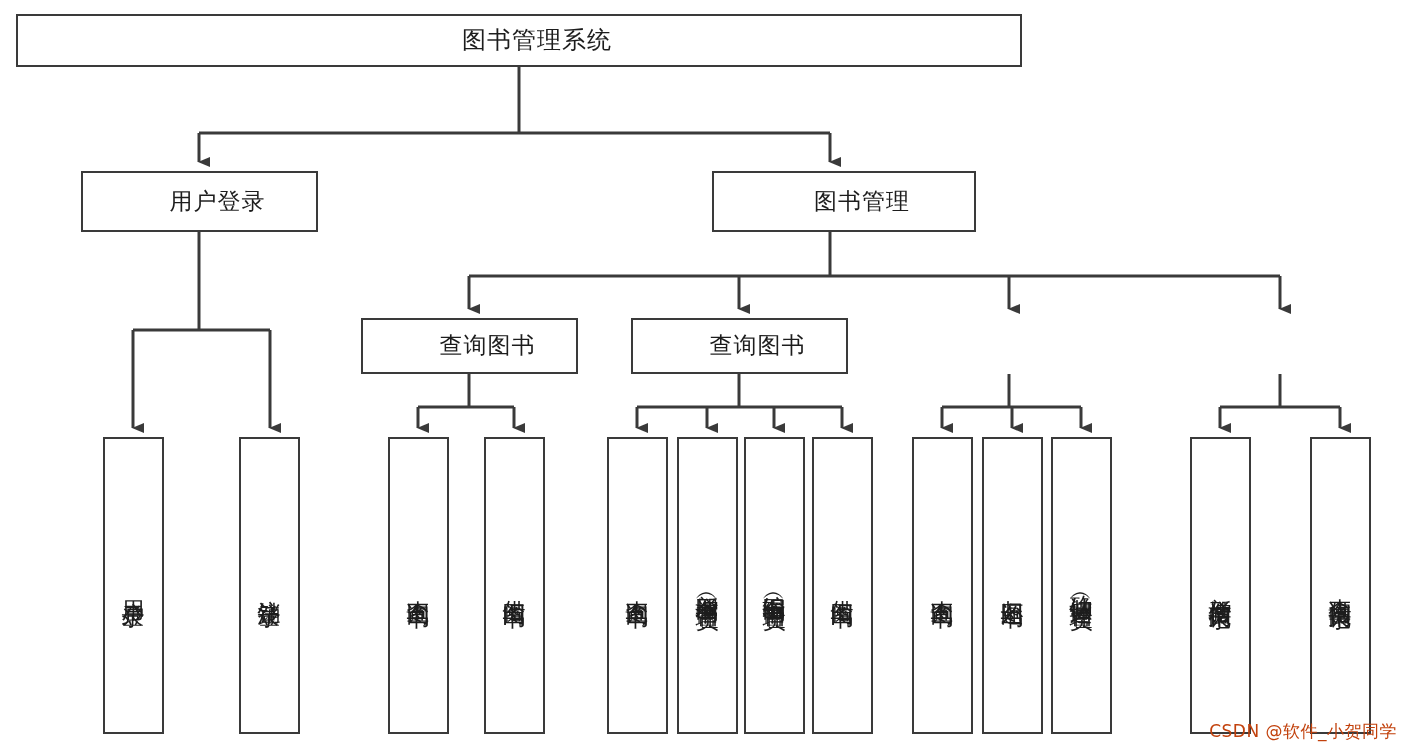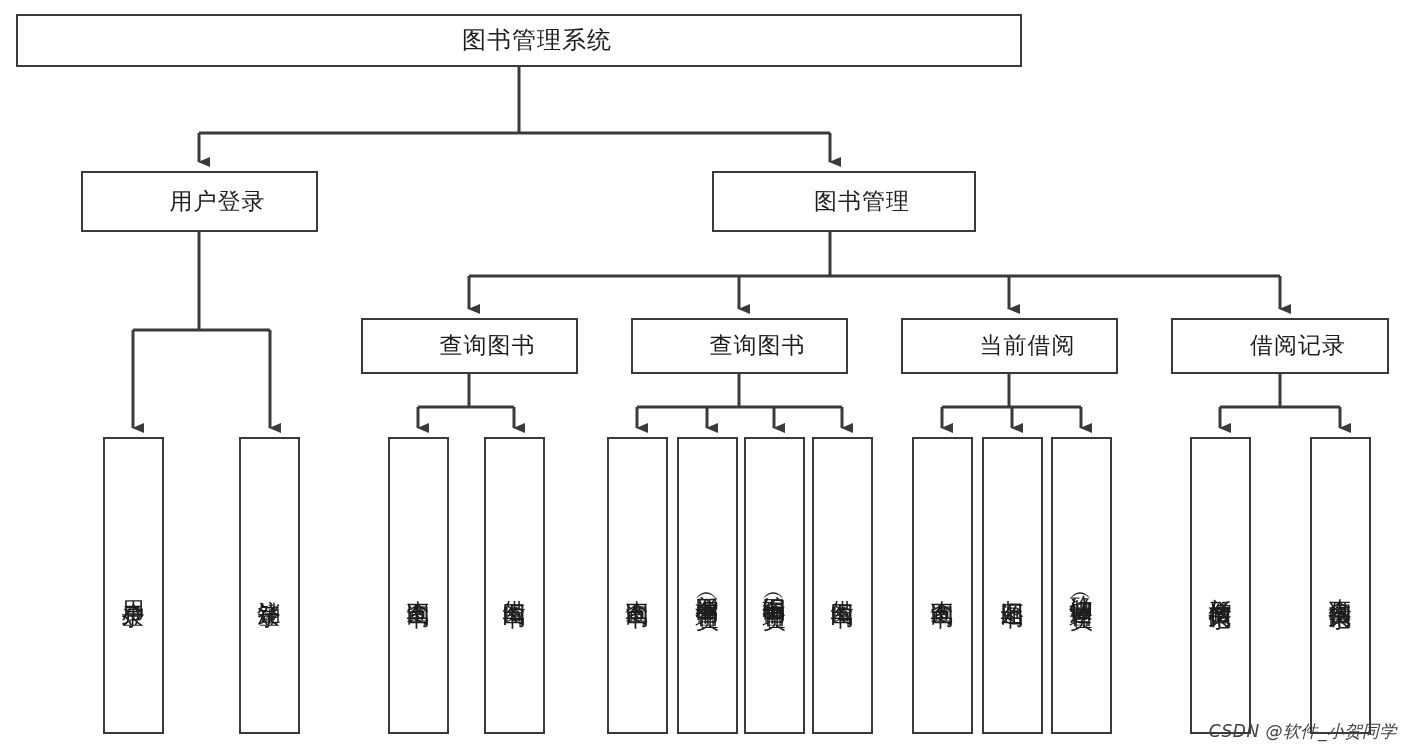--- a/index.html
+++ b/index.html
@@ -51,24 +51,23 @@
     writing-mode: vertical-rl;
     text-orientation: upright;
     display: block;
   }
   .node.root { font-size: 24px; }
   .watermark {
     position: absolute;
     right: 8px;
     bottom: 4px;
     font-size: 17px;
-    color: #404040;
+    color: #c2410c;
     letter-spacing: 0.5px;
     white-space: nowrap;
-    font-style: italic;
   }
 </style>
 </head>
 <body>
 
 <div id="canvas">
 
   <svg id="wires" viewBox="0 0 1405 747" xmlns="http://www.w3.org/2000/svg">
     <defs>
       <marker id="arrow" viewBox="0 0 12 12" refX="6" refY="11" markerWidth="12" markerHeight="12" orient="auto-start-reverse" markerUnits="userSpaceOnUse">
@@ -119,22 +118,20 @@
     </g>
   </svg>
 
   <div class="node horiz root" style="left: 16px; top: 14px; width: 1006px; height: 53px;">图书管理系统</div>
 
   <div class="node horiz" style="left: 81px; top: 171px; width: 237px; height: 61px;">用户登录</div>
   <div class="node horiz" style="left: 712px; top: 171px; width: 264px; height: 61px;">图书管理</div>
 
   <div class="node horiz" style="left: 361px; top: 318px; width: 217px; height: 56px;">查询图书</div>
   <div class="node horiz" style="left: 631px; top: 318px; width: 217px; height: 56px;">查询图书</div>
-  <div class="node horiz" style="left: 901px; top: 318px; width: 217px; height: 56px;">当前借阅</div>
-  <div class="node horiz" style="left: 1171px; top: 318px; width: 218px; height: 56px;">借阅记录</div>
 
   <div class="node vert" style="left: 103px; top: 437px; width: 61px; height: 297px;">
       <span>用户登录</span>
     </div>
   <div class="node vert" style="left: 239px; top: 437px; width: 61px; height: 297px;">
       <span>注销登录</span>
     </div>
   <div class="node vert" style="left: 388px; top: 437px; width: 61px; height: 297px;">
       <span>查询图书</span>
     </div>

